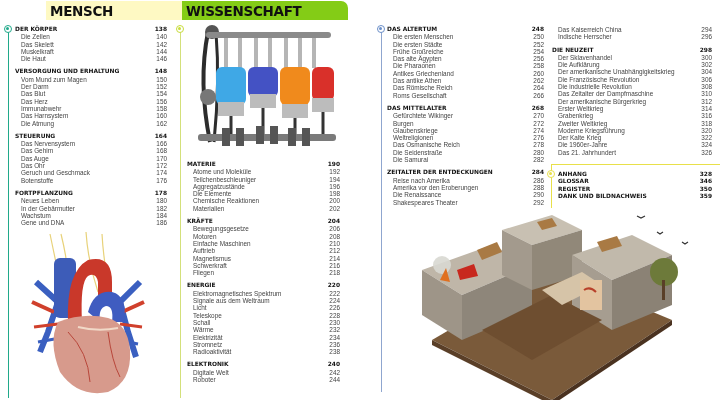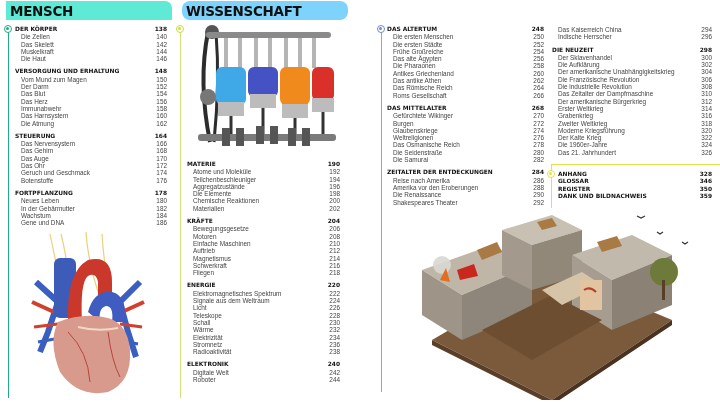--- a/index.html
+++ b/index.html
@@ -7,22 +7,22 @@
   body { position: relative; font-family: "Liberation Sans", sans-serif; color: #222; }
 
   .col { position: absolute; top: 0; }
   .header {
     position: absolute; top: 1px; height: 19px;
     border-radius: 0 7px 0 0;
     font-family: "DejaVu Sans", sans-serif; font-weight: bold;
     font-size: 13.5px; letter-spacing: -0.3px; color: #111;
     padding: 2px 0 0 4px; line-height: 16px;
   }
-  .header.green { background: #5eead4; }
-  .header.lime  { background: #7dd3fc; border-radius: 8px; }
+  .header.green { background: #fef9c3; margin-left: 40px; }
+  .header.lime  { background: #84cc16; }
   .header.blue  { background: #6b8fc9; }
 
   .vline { position: absolute; width: 1px; }
   .hline { position: absolute; height: 1px; }
 
   .node {
     position: absolute; width: 8px; height: 8px; border-radius: 50%;
     background: #fff; border: 1.5px solid;
   }
   .node::after {

